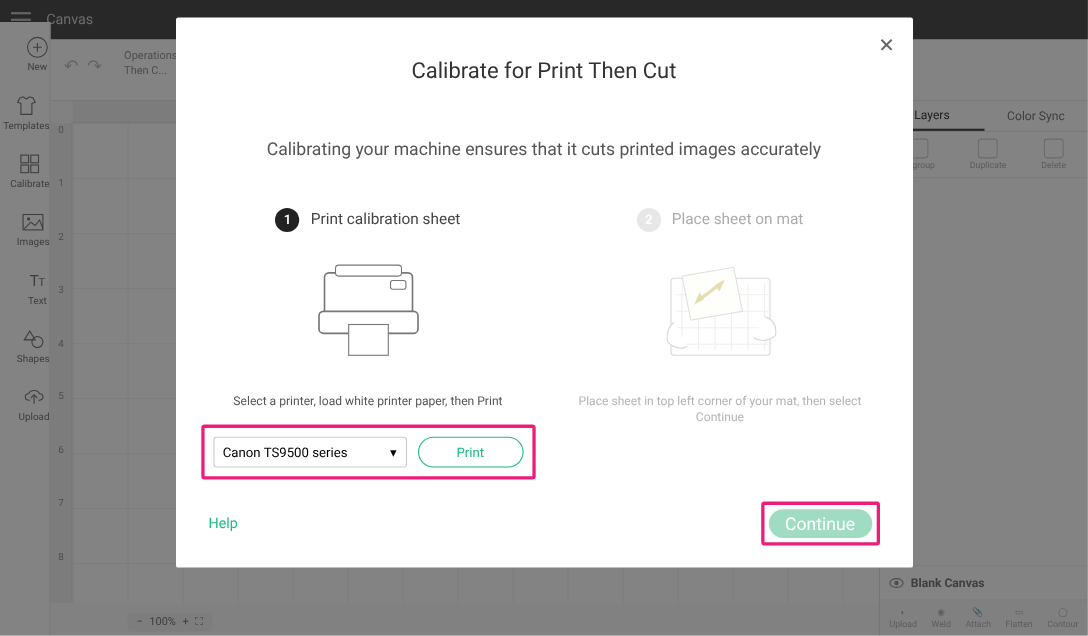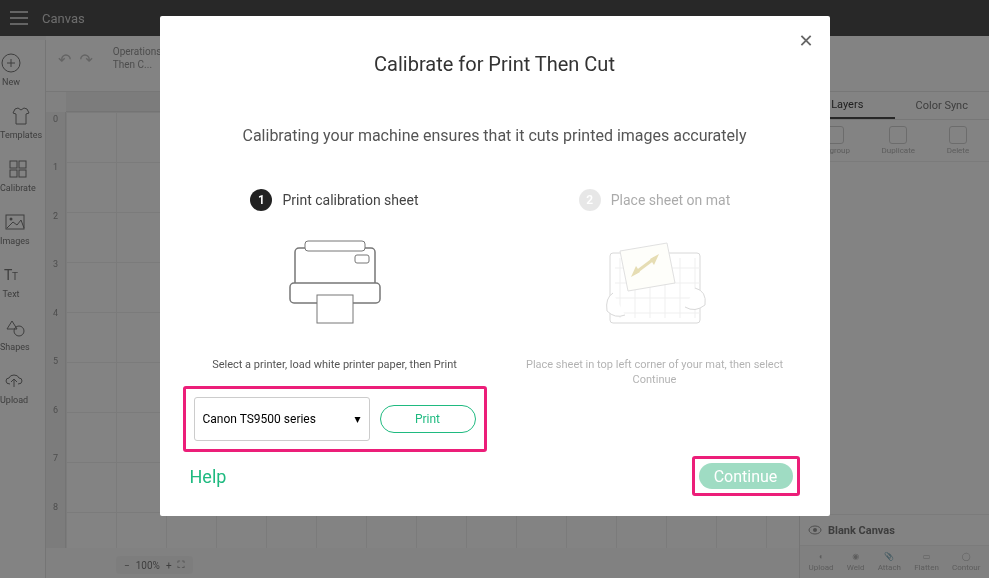--- a/index.html
+++ b/index.html
@@ -8,21 +8,21 @@
     
     .topbar { height: 36px; background: #353535; display: flex; align-items: center; padding: 0 10px; color: #e0e0e0; }
     .hamburger { width: 18px; height: 14px; display: flex; flex-direction: column; justify-content: space-between; margin-right: 14px; }
     .hamburger span { height: 2px; background: #bbb; }
     .topbar-title { font-size: 13px; color: #ccc; }
     .topbar-right { margin-left: auto; display: flex; align-items: center; gap: 10px; }
     .device-label { font-size: 12px; color: #ddd; display: flex; align-items: center; gap: 4px; }
     .make-it-btn { background: #1fba80; color: white; border: none; padding: 5px 22px; border-radius: 14px; font-size: 12px; }
     
     
-    .leftbar { position: absolute; left: 0; top: 40px; bottom: 0; width: 46px; background: #fff; border-right: 1px solid #e0e0e0; display: flex; flex-direction: column; align-items: flex-start; padding-top: 12px; gap: 18px; }
+    .leftbar { position: absolute; left: 0; top: 20px; bottom: 0; width: 46px; background: #fff; border-right: 1px solid #e0e0e0; display: flex; flex-direction: column; align-items: flex-end; padding-top: 12px; gap: 18px; }
     .leftbar-item { display: flex; flex-direction: column; align-items: center; gap: 3px; color: #555; }
     .leftbar-icon { width: 22px; height: 22px; display: flex; align-items: center; justify-content: center; }
     .leftbar-label { font-size: 9px; color: #666; }
     
     
     .canvas-area { position: absolute; left: 46px; right: 0; top: 36px; bottom: 0; background: #fafafa; }
     .sub-toolbar { height: 56px; background: #fff; border-bottom: 1px solid #e5e5e5; display: flex; align-items: flex-start; padding: 4px 12px; gap: 20px; }
     .ops-block { display: flex; flex-direction: column; font-size: 10px; color: #888; gap: 2px; padding-top: 6px; }
     .undo-redo { display: flex; gap: 8px; align-items: center; padding-top: 10px; color: #bbb; }
     
@@ -56,25 +56,25 @@
     .step { flex: 1; max-width: 280px; display: flex; flex-direction: column; align-items: center; }
     .step.dimmed { opacity: 0.45; }
     .step-head { display: flex; align-items: center; gap: 10px; margin-bottom: 18px; }
     .step-badge { width: 22px; height: 22px; border-radius: 50%; display: flex; align-items: center; justify-content: center; font-size: 12px; font-weight: 600; }
     .step-badge.dark { background: #222; color: #fff; }
     .step-badge.light { background: #ccc; color: #fff; }
     .step-label { font-size: 14px; color: #444; }
     .step-illus { width: 124px; height: 108px; margin-bottom: 20px; display: flex; align-items: center; justify-content: center; }
     .step-desc { font-size: 11px; color: #555; text-align: center; margin-bottom: 14px; line-height: 1.4; }
     .print-row { display: flex; gap: 10px; align-items: center; border: 3px solid #ec1e79; padding: 8px; border-radius: 3px; }
-    .printer-select { width: 176px; height: 44px; border: 1px solid #ccc; border-radius: 3px; padding: 0 8px; font-size: 12px; display: flex; align-items: center; justify-content: space-between; background: #fff; }
+    .printer-select { width: 176px; height: 28px; border: 1px solid #ccc; border-radius: 3px; padding: 0 8px; font-size: 12px; display: flex; align-items: center; justify-content: space-between; background: #fff; }
     .print-btn { width: 96px; height: 28px; border: 1px solid #1fba80; border-radius: 14px; background: #fff; color: #1fba80; font-size: 12px; }
     
     .modal-footer { margin-top: auto; display: flex; align-items: center; justify-content: space-between; }
-    .help-link { color: #1fba80; font-size: 18px; }
+    .help-link { color: #1fba80; font-size: 13px; }
     .continue-wrap { border: 3px solid #ec1e79; padding: 4px; border-radius: 3px; }
     .continue-btn { width: 94px; height: 26px; border: none; border-radius: 13px; background: #9fdcc3; color: #fff; font-size: 16px; }
     
     svg { display: block; }
   </style>
 </head>
 <body>
 
 <div class="topbar">
   <div class="hamburger">

